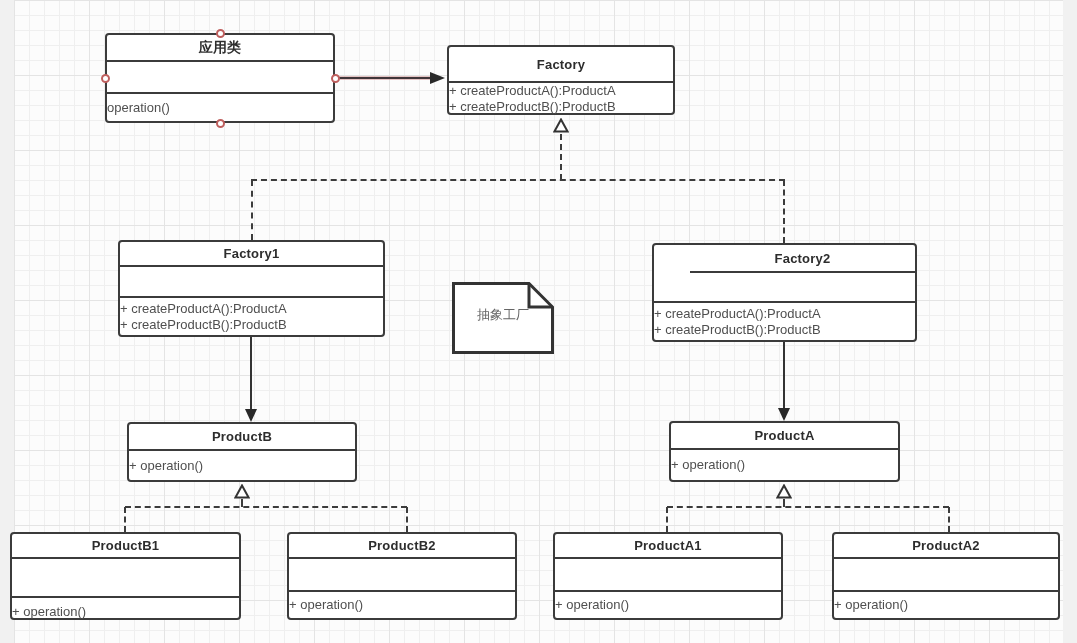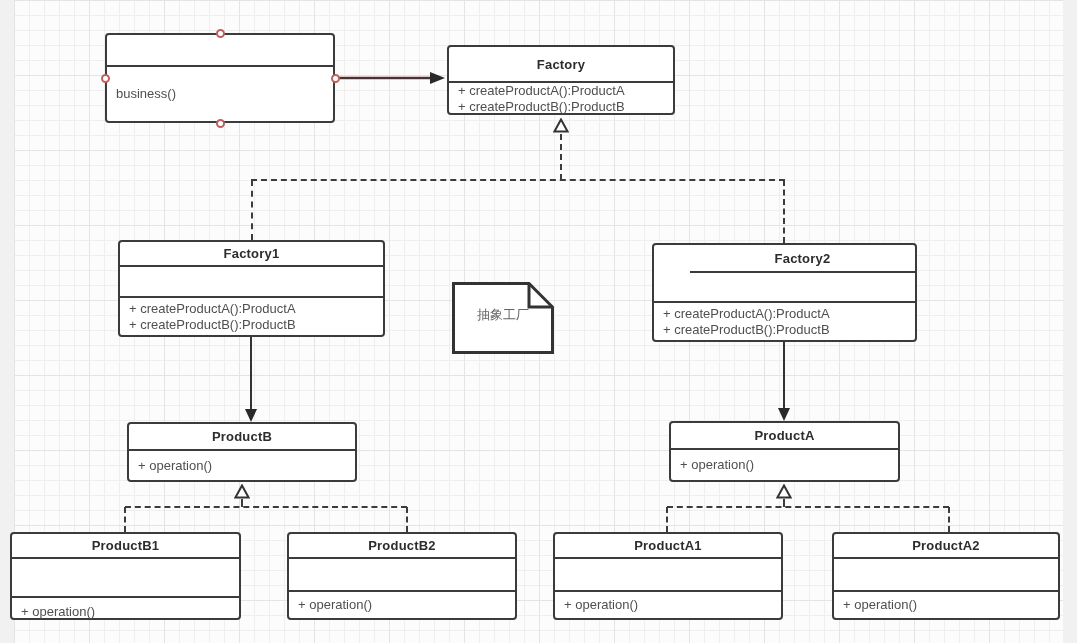--- a/index.html
+++ b/index.html
@@ -12,21 +12,21 @@
       linear-gradient(to right,#e4e4e4 1px,transparent 1px),
       linear-gradient(to bottom,#e4e4e4 1px,transparent 1px),
       linear-gradient(to right,#efefef 1px,transparent 1px),
       linear-gradient(to bottom,#efefef 1px,transparent 1px);
     background-size:75px 75px,75px 75px,15px 15px,15px 15px;}
   .cls{position:absolute;background:#fff;border:2px solid #3b3b3b;border-radius:4px;
     display:flex;flex-direction:column;z-index:3;}
   .row-title{font-weight:bold;font-size:13px;color:#2d2d2d;display:flex;align-items:center;
     justify-content:center;border-bottom:2px solid #3b3b3b;flex:0 0 auto;letter-spacing:.2px;}
   .row-attrs{border-bottom:2px solid #3b3b3b;flex:0 0 auto;}
-  .row-methods{padding-left:9px;display:flex;flex-direction:column;justify-content:center;
+  .row-methods{display:flex;flex-direction:column;justify-content:center;
     font-size:13px;color:#4f4f4f;flex:1 1 auto;line-height:16px;}
   .dv{position:absolute;width:0;border-left:2px dashed #3c3c3c;z-index:1;}
   .dh{position:absolute;height:0;border-top:2px dashed #3c3c3c;z-index:1;}
   .sv{position:absolute;width:2px;background:#333;z-index:1;}
   .sh{position:absolute;height:2px;background:#403539;z-index:2;}
   .assoc-hl{box-shadow:0 -1px 0 rgba(210,150,150,.55),0 1px 0 rgba(210,150,150,.55);}
   .ah-right{position:absolute;width:0;height:0;border-top:6px solid transparent;
     border-bottom:6px solid transparent;border-left:15px solid #292929;z-index:2;}
   .ah-down{position:absolute;width:0;height:0;border-left:6px solid transparent;
     border-right:6px solid transparent;border-top:13px solid #292929;z-index:2;}
@@ -82,23 +82,24 @@
     <svg class="tri" style="left:776px;top:484px;" width="16" height="15">
       <polygon points="8,1.5 14.6,13.6 1.4,13.6" fill="#fff" stroke="#333" stroke-width="2"></polygon>
     </svg>
     <div class="dv" style="left:783px;top:499px;height:8px;"></div>
     <div class="dh" style="left:667px;top:506px;width:282px;"></div>
     <div class="dv" style="left:666px;top:507px;height:25px;"></div>
     <div class="dv" style="left:948px;top:507px;height:25px;"></div>
   </div>
 
   <div class="cls" style="left:105px;top:33px;width:230px;height:90px;">
+    <div class="row-title" style="height:27px;font-size:14px;">应用类</div>
     <div class="row-attrs" style="height:32px;"></div>
     <div class="row-methods">
-      <div>business()</div>
+      <div>operation()</div>
     </div>
   </div>
 
   <div class="handle" style="left:220px;top:33px;"></div>
   <div class="handle" style="left:105px;top:78px;"></div>
   <div class="handle" style="left:335px;top:78px;"></div>
   <div class="handle" style="left:220px;top:123px;"></div>
 
   <div class="cls" style="left:447px;top:45px;width:228px;height:70px;">
     <div class="row-title" style="height:36px;">Factory</div>

